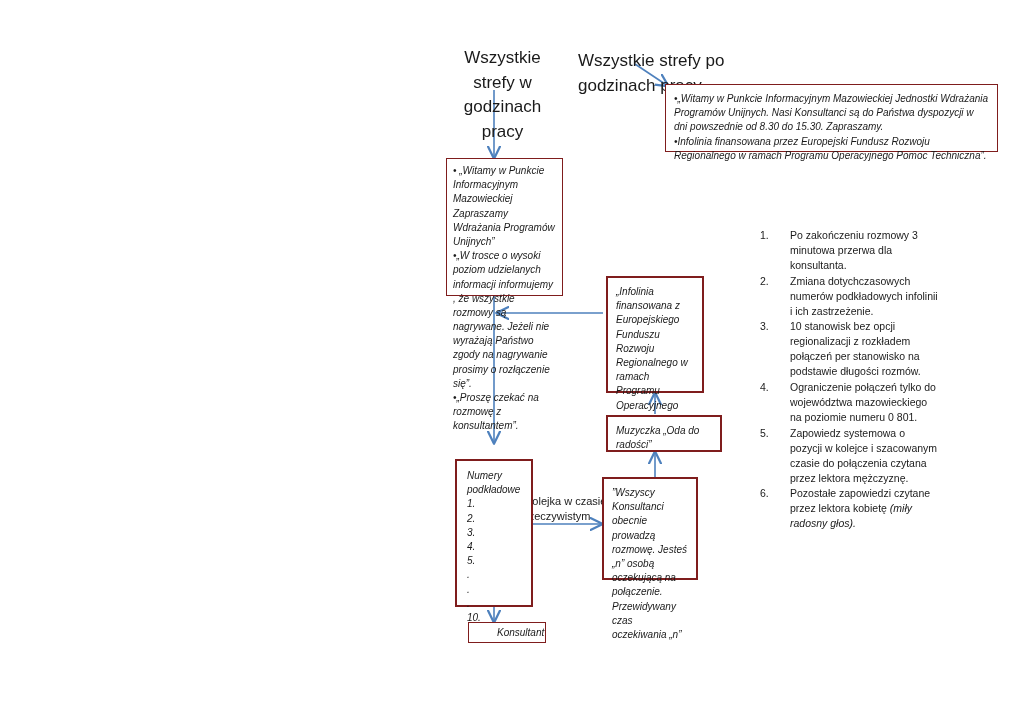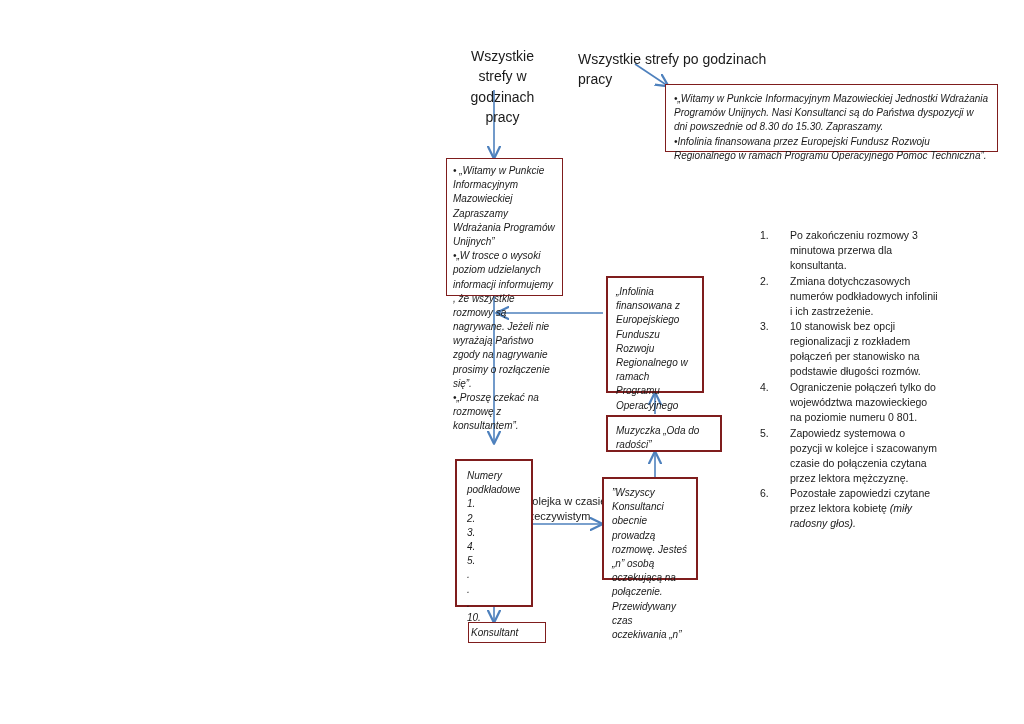--- a/index.html
+++ b/index.html
@@ -13,21 +13,21 @@
   }
   #canvas {
     position: relative;
     width: 1024px;
     height: 724px;
     background: #ffffff;
     overflow: hidden;
   }
   .lbl {
     position: absolute;
-    font-size: 14px;
+    font-size: 17px;
     line-height: 1.45;
     color: #1a1a1a;
   }
   .box {
     position: absolute;
     border: 2px solid #7f1d1d;
     background: #ffffff;
     box-sizing: border-box;
     font-style: italic;
     font-size: 10px;
@@ -142,21 +142,21 @@
         <p>3.</p>
         <p>4.</p>
         <p>5.</p>
         <p>.</p>
         <p>.</p>
         <p>.</p>
         <p>10.</p>
       </div>
   </div>
 
-  <div class="box thin" style="left:468px; top:622px; width:78px; height:21px; padding:3px 2px;">
+  <div class="box thin" style="left:468px; top:622px; width:78px; height:21px; padding:3px 28px;">
     <p>Konsultant</p>
   </div>
 
   <div class="numlist" style="left:760px; top:228px; width:178px;">
     <ol id="notes-ol">
         <li>
           <span class="num">1.</span>
           <span class="txt">Po zakończeniu rozmowy 3 minutowa przerwa dla konsultanta.</span>
         </li>
         <li>

